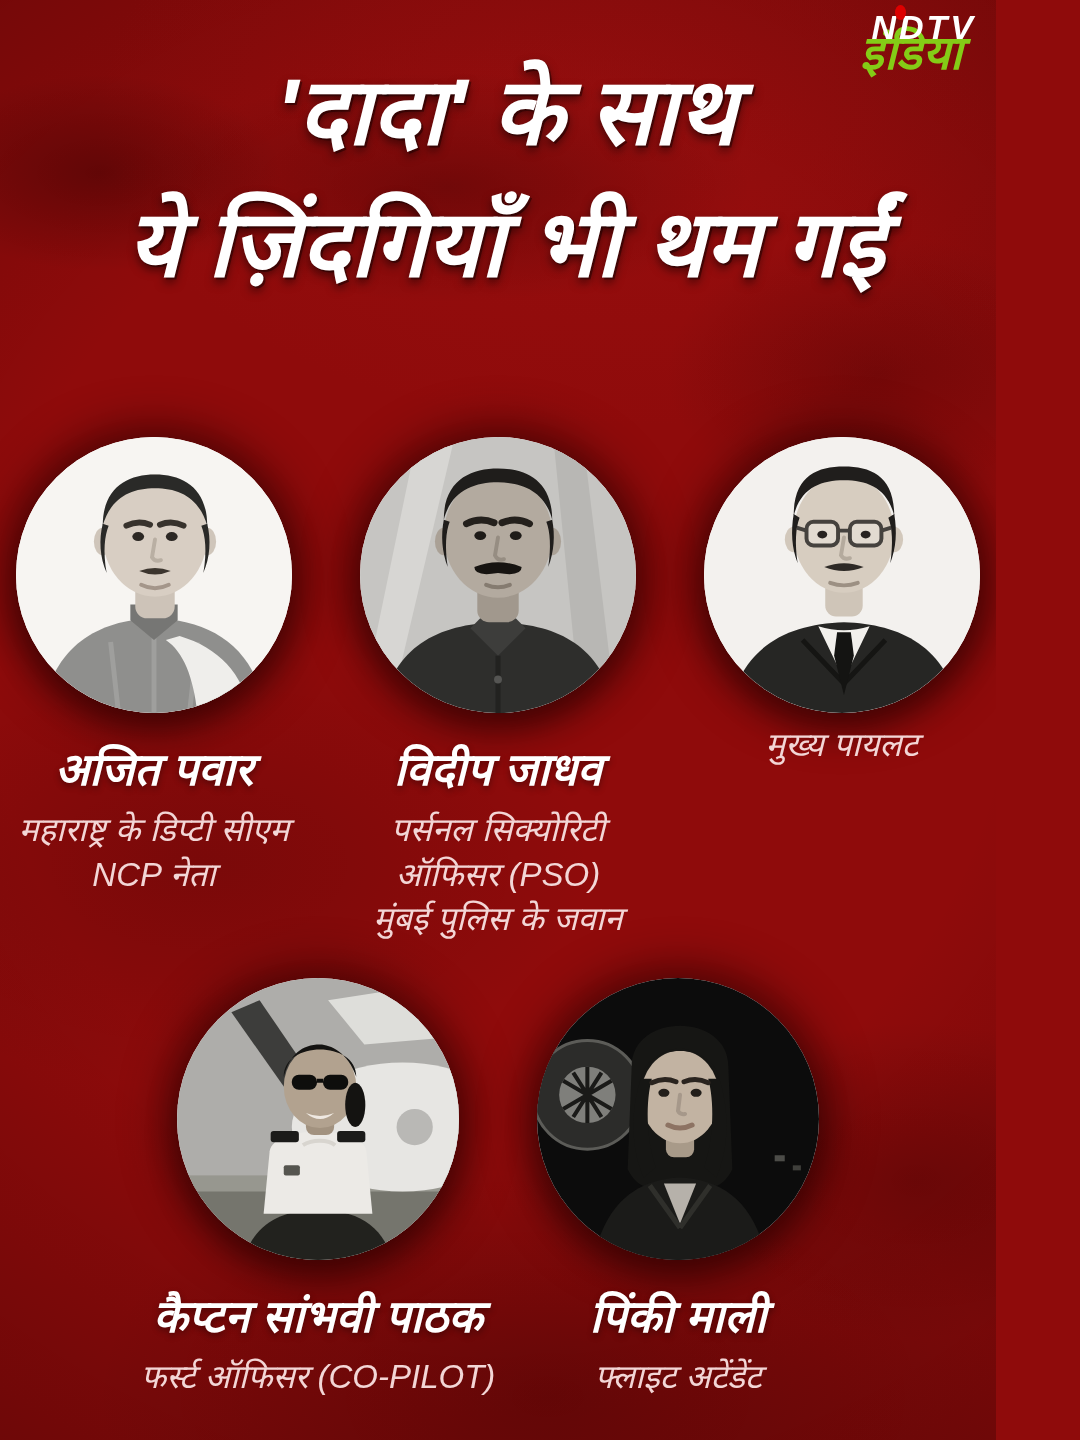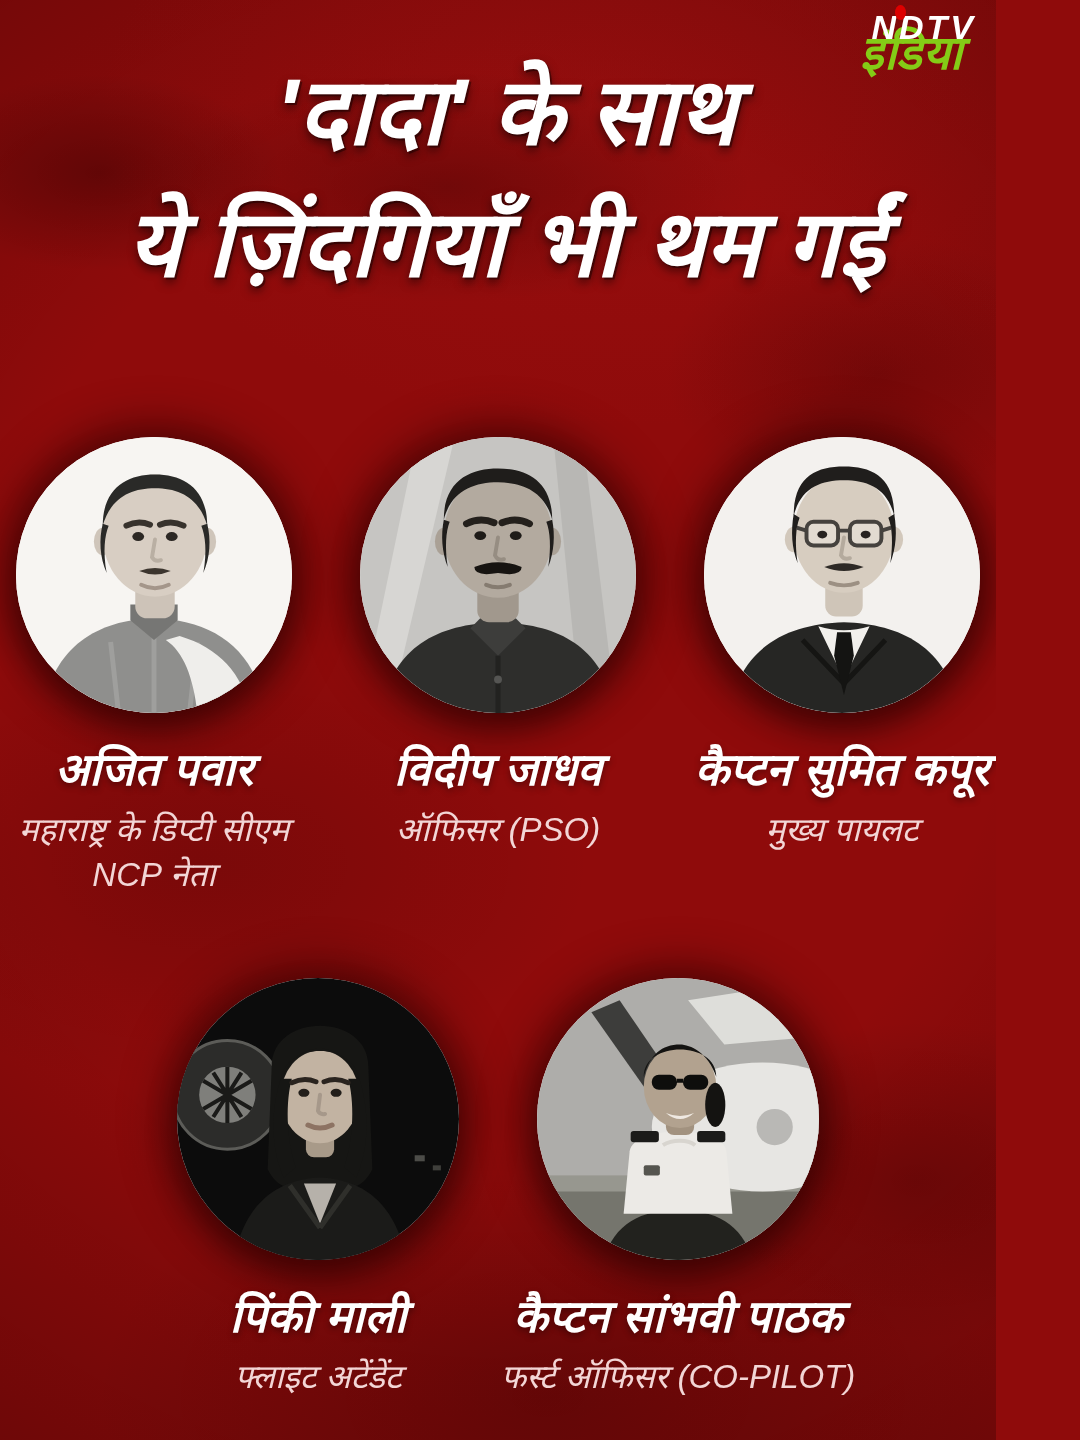--- a/index.html
+++ b/index.html
@@ -140,21 +140,23 @@
           <path d="M144 87 Q158 81 172 88" stroke="#24201c" stroke-width="7" fill="none" stroke-linecap="round"></path>
           <ellipse cx="122" cy="100" rx="6" ry="4.5" fill="#1e1b18"></ellipse>
           <ellipse cx="158" cy="100" rx="6" ry="4.5" fill="#1e1b18"></ellipse>
           <path d="M140 102 L137 120 Q140 126 146 124" stroke="#968d82" stroke-width="4" fill="none" stroke-linecap="round"></path>
           <path d="M116 132 Q140 122 164 132 Q164 142 140 138 Q116 142 116 132 Z" fill="#171411"></path>
           <path d="M128 150 Q140 155 152 150" stroke="#857b70" stroke-width="4" fill="none" stroke-linecap="round"></path>
         </svg>
       </div>
       <div class="person-name">विदीप जाधव</div>
       <div class="person-role">
+        <div class="role-line">पर्सनल सिक्योरिटी</div>
         <div class="role-line">ऑफिसर (PSO)</div>
+        <div class="role-line">मुंबई पुलिस के जवान</div>
       </div>
     </div>
 
     <div class="person-card">
       <div class="portrait">
         <svg viewBox="0 0 280 280">
           <rect width="280" height="280" fill="#f3f1ee"></rect>
           <path d="M24 280 C38 212 84 190 142 188 C200 190 246 212 260 280 Z" fill="#262624"></path>
           <path d="M116 192 L142 246 L168 192 Q142 200 116 192 Z" fill="#f2f0ec"></path>
           <path d="M100 206 L142 250 M184 206 L142 250" stroke="#151513" stroke-width="5" fill="none"></path>
@@ -170,28 +172,59 @@
           <rect x="148" y="86" width="32" height="24" rx="7" fill="rgba(255,255,255,0.28)" stroke="#45423e" stroke-width="4"></rect>
           <path d="M136 95 L148 95" stroke="#45423e" stroke-width="4"></path>
           <path d="M104 95 L94 92 M180 95 L190 92" stroke="#45423e" stroke-width="4"></path>
           <ellipse cx="120" cy="99" rx="5" ry="4" fill="#262220"></ellipse>
           <ellipse cx="164" cy="99" rx="5" ry="4" fill="#262220"></ellipse>
           <path d="M142 102 L139 120 Q142 125 148 123" stroke="#b4aa9d" stroke-width="4" fill="none" stroke-linecap="round"></path>
           <path d="M122 132 Q142 124 162 132 Q142 140 122 132 Z" fill="#2e2a26"></path>
           <path d="M128 148 Q142 153 156 148" stroke="#9c9083" stroke-width="4" fill="none" stroke-linecap="round"></path>
         </svg>
       </div>
-      <div class="person-name">कैप्टन सुमित कपूर</div>
       <div class="person-role">
         <div class="role-line">मुख्य पायलट</div>
       </div>
     </div>
   </div>
 
   <div class="row row-2">
+
+    <div class="person-card">
+      <div class="portrait">
+        <svg viewBox="0 0 280 280">
+          <rect width="280" height="280" fill="#aeadaa"></rect>
+          <rect y="204" width="280" height="76" fill="#75756d"></rect>
+          <rect y="196" width="280" height="16" fill="#97978f"></rect>
+          <ellipse cx="224" cy="148" rx="110" ry="64" fill="#e7e6e3"></ellipse>
+          <path d="M150 22 L280 2 L280 58 L186 66 Z" fill="#dededa"></path>
+          <path d="M54 34 L82 22 L138 104 L116 122 Z" fill="#3d3d3b"></path>
+          <circle cx="236" cy="148" r="18" fill="#b9b8b5"></circle>
+          <path d="M66 280 C76 244 104 230 140 230 C176 230 204 244 214 280 Z" fill="#22221e"></path>
+          <path d="M92 172 C96 146 184 146 188 172 L194 234 L86 234 Z" fill="#eceae6"></path>
+          <rect x="93" y="152" width="28" height="11" rx="3" fill="#1b1b19"></rect>
+          <rect x="159" y="152" width="28" height="11" rx="3" fill="#1b1b19"></rect>
+          <rect x="106" y="186" width="16" height="10" rx="2" fill="#55554f"></rect>
+          <rect x="128" y="132" width="28" height="24" rx="8" fill="#a2927f"></rect>
+          <ellipse cx="142" cy="108" rx="36" ry="41" fill="#b2a28f"></ellipse>
+          <path d="M106 98 C106 62 178 62 178 98 C170 74 152 66 142 66 C124 66 112 76 106 98 Z" fill="#141311"></path>
+          <ellipse cx="177" cy="126" rx="10" ry="22" fill="#141311"></ellipse>
+          <rect x="114" y="96" width="25" height="15" rx="7" fill="#0e0e0c"></rect>
+          <rect x="145" y="96" width="25" height="15" rx="7" fill="#0e0e0c"></rect>
+          <path d="M139 102 L145 102" stroke="#0e0e0c" stroke-width="4"></path>
+          <path d="M128 134 Q142 146 156 134 Q142 140 128 134 Z" fill="#efe9e2"></path>
+          <path d="M125 166 C134 160 150 160 157 166" stroke="#d8d5cf" stroke-width="4" fill="none"></path>
+        </svg>
+      </div>
+      <div class="person-name">कैप्टन सांभवी पाठक</div>
+      <div class="person-role">
+        <div class="role-line">फर्स्ट ऑफिसर (CO-PILOT)</div>
+      </div>
+    </div>
 
     <div class="person-card">
       <div class="portrait">
         <svg viewBox="0 0 280 280">
           <rect width="280" height="280" fill="#0c0c0c"></rect>
           <circle cx="50" cy="116" r="54" fill="#2c2c2a" stroke="#5c5c58" stroke-width="3"></circle>
           <circle cx="50" cy="116" r="28" fill="#7f7f7b"></circle>
           <path d="M50 88 L50 144 M26 102 L74 130 M26 130 L74 102 M36 94 L64 138 M64 94 L36 138" stroke="#1a1a18" stroke-width="4"></path>
           <rect x="236" y="176" width="10" height="6" fill="#4c4c48"></rect>
           <rect x="254" y="186" width="8" height="5" fill="#3f3f3b"></rect>
@@ -210,46 +243,14 @@
           <ellipse cx="158" cy="114" rx="5.5" ry="4" fill="#221e1a"></ellipse>
           <path d="M142 116 L140 132 Q142 136 147 135" stroke="#a6988a" stroke-width="4" fill="none" stroke-linecap="round"></path>
           <path d="M130 146 Q142 152 154 146" stroke="#8d7363" stroke-width="5" fill="none" stroke-linecap="round"></path>
         </svg>
       </div>
       <div class="person-name">पिंकी माली</div>
       <div class="person-role">
         <div class="role-line">फ्लाइट अटेंडेंट</div>
       </div>
     </div>
-
-    <div class="person-card">
-      <div class="portrait">
-        <svg viewBox="0 0 280 280">
-          <rect width="280" height="280" fill="#aeadaa"></rect>
-          <rect y="204" width="280" height="76" fill="#75756d"></rect>
-          <rect y="196" width="280" height="16" fill="#97978f"></rect>
-          <ellipse cx="224" cy="148" rx="110" ry="64" fill="#e7e6e3"></ellipse>
-          <path d="M150 22 L280 2 L280 58 L186 66 Z" fill="#dededa"></path>
-          <path d="M54 34 L82 22 L138 104 L116 122 Z" fill="#3d3d3b"></path>
-          <circle cx="236" cy="148" r="18" fill="#b9b8b5"></circle>
-          <path d="M66 280 C76 244 104 230 140 230 C176 230 204 244 214 280 Z" fill="#22221e"></path>
-          <path d="M92 172 C96 146 184 146 188 172 L194 234 L86 234 Z" fill="#eceae6"></path>
-          <rect x="93" y="152" width="28" height="11" rx="3" fill="#1b1b19"></rect>
-          <rect x="159" y="152" width="28" height="11" rx="3" fill="#1b1b19"></rect>
-          <rect x="106" y="186" width="16" height="10" rx="2" fill="#55554f"></rect>
-          <rect x="128" y="132" width="28" height="24" rx="8" fill="#a2927f"></rect>
-          <ellipse cx="142" cy="108" rx="36" ry="41" fill="#b2a28f"></ellipse>
-          <path d="M106 98 C106 62 178 62 178 98 C170 74 152 66 142 66 C124 66 112 76 106 98 Z" fill="#141311"></path>
-          <ellipse cx="177" cy="126" rx="10" ry="22" fill="#141311"></ellipse>
-          <rect x="114" y="96" width="25" height="15" rx="7" fill="#0e0e0c"></rect>
-          <rect x="145" y="96" width="25" height="15" rx="7" fill="#0e0e0c"></rect>
-          <path d="M139 102 L145 102" stroke="#0e0e0c" stroke-width="4"></path>
-          <path d="M128 134 Q142 146 156 134 Q142 140 128 134 Z" fill="#efe9e2"></path>
-          <path d="M125 166 C134 160 150 160 157 166" stroke="#d8d5cf" stroke-width="4" fill="none"></path>
-        </svg>
-      </div>
-      <div class="person-name">कैप्टन सांभवी पाठक</div>
-      <div class="person-role">
-        <div class="role-line">फर्स्ट ऑफिसर (CO-PILOT)</div>
-      </div>
-    </div>
   </div>
 </div>
 
 </body></html>

